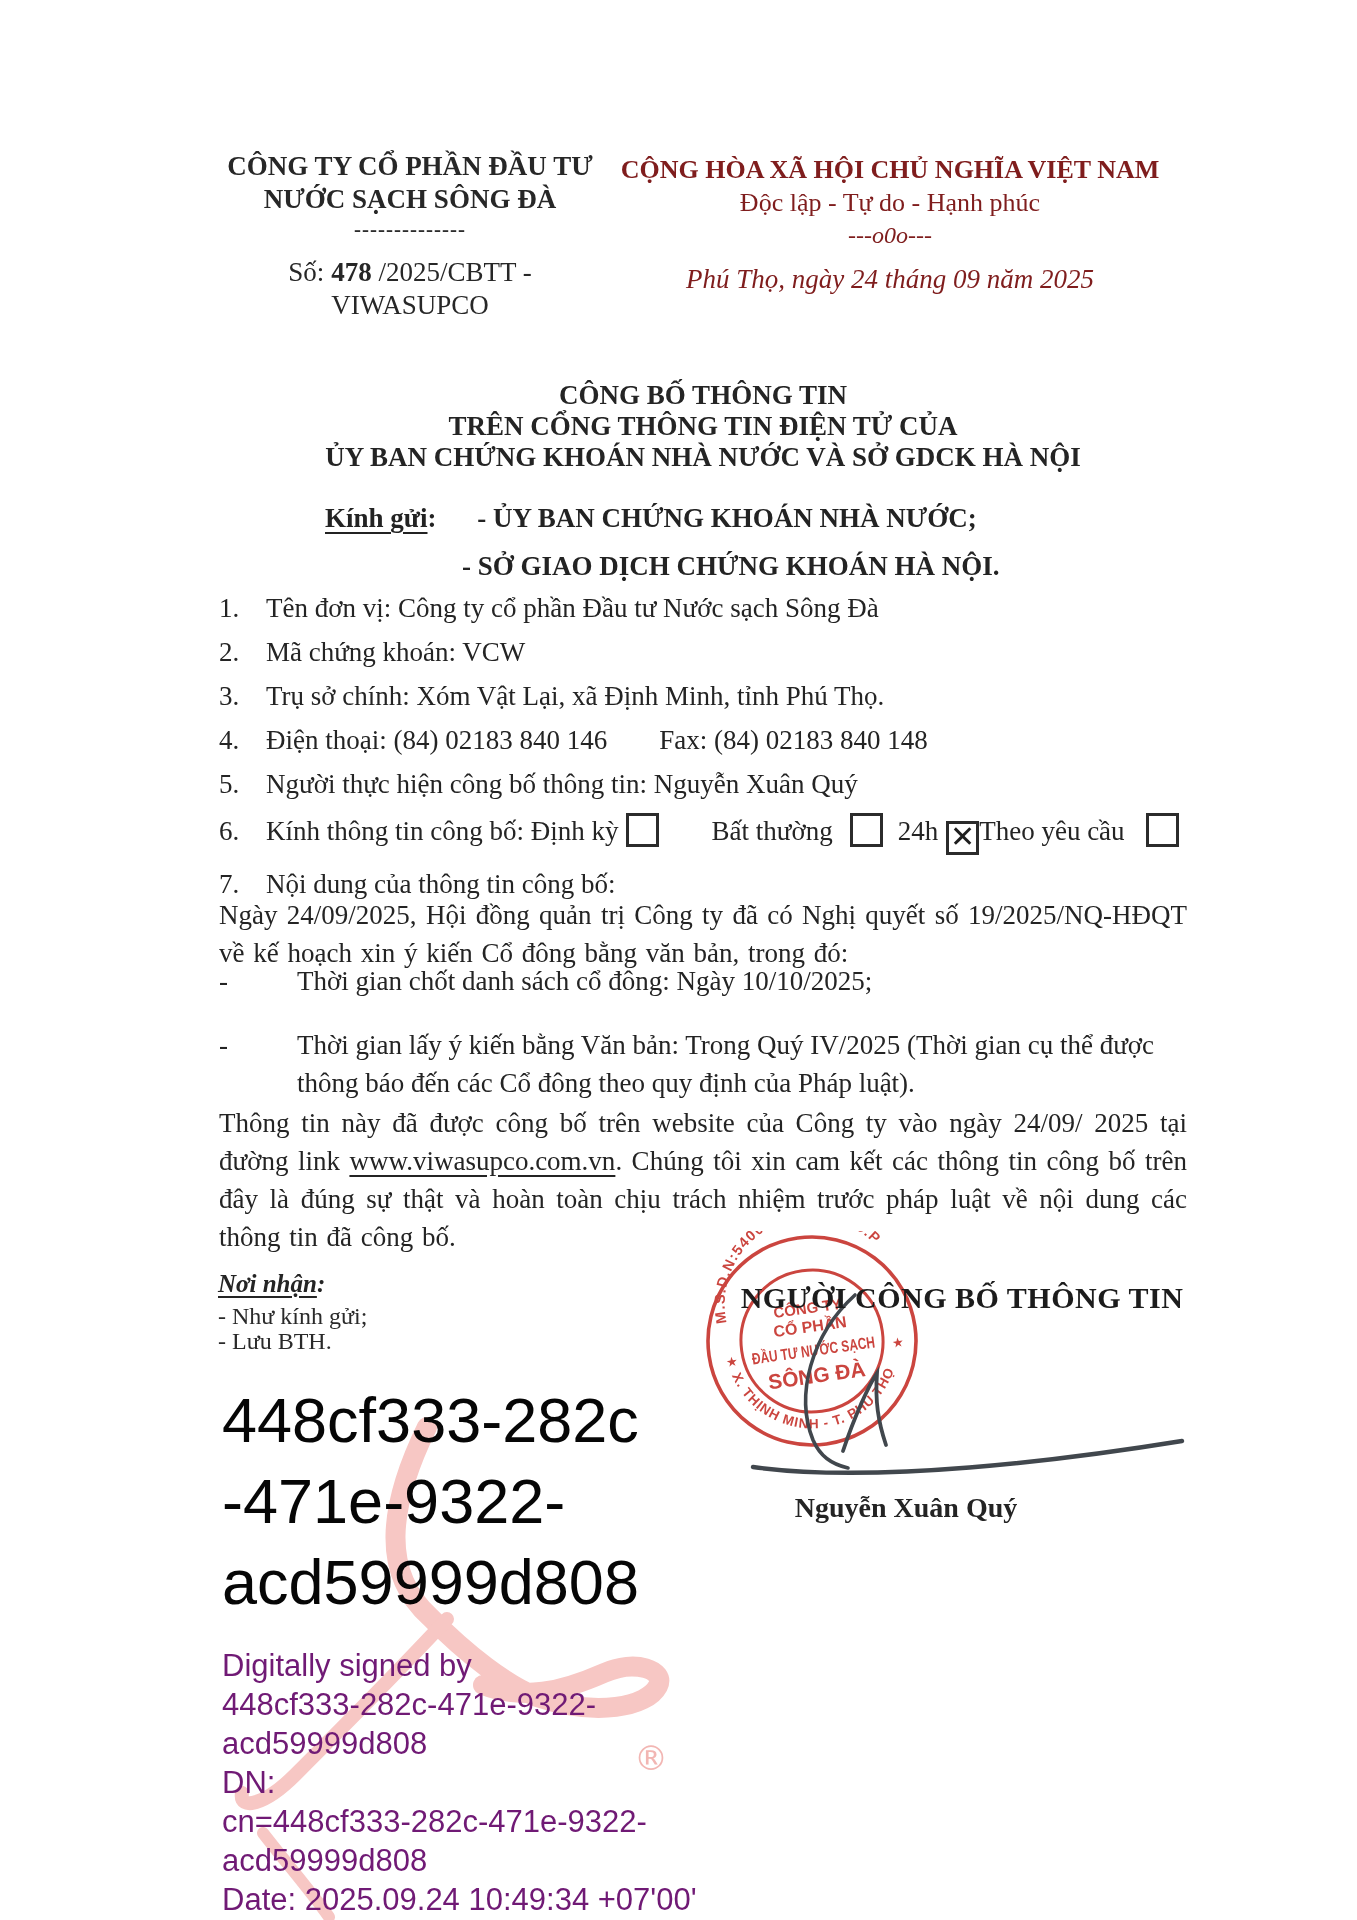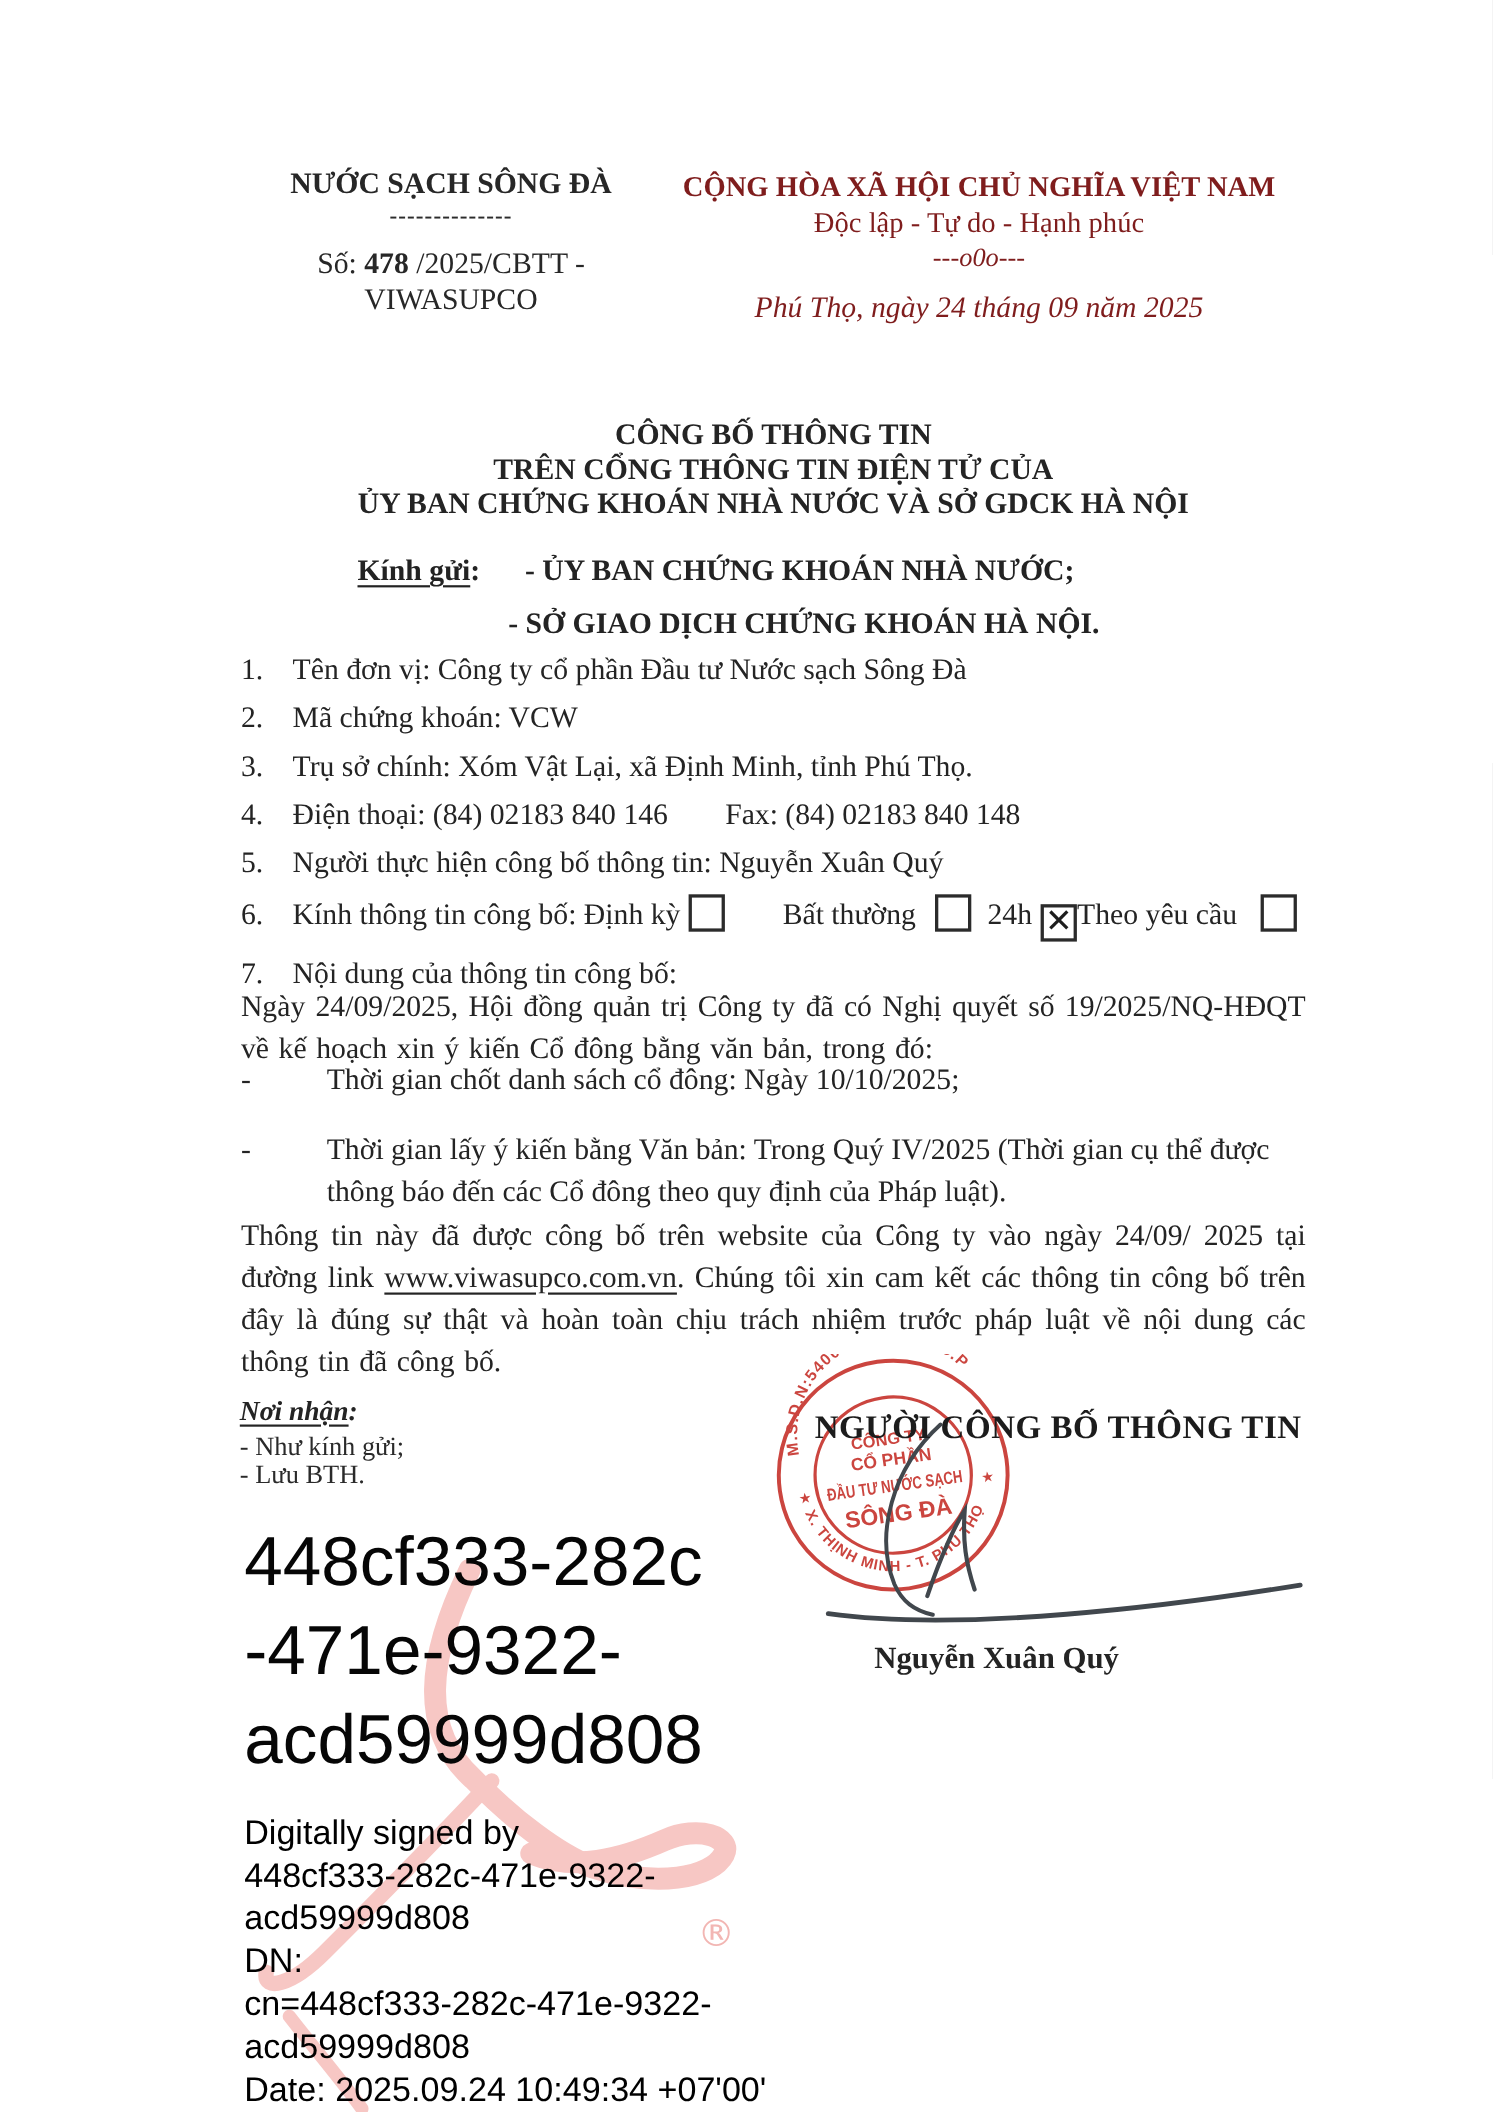--- a/index.html
+++ b/index.html
@@ -52,28 +52,29 @@
   .signer-heading{left:712px;top:1281px;width:500px;font-size:30px;font-weight:bold;color:#1c1c1c;letter-spacing:.5px;z-index:6;}
   .signer-name{left:716px;top:1492px;width:380px;font-size:28px;font-weight:bold;color:#242424;z-index:6;}
   .stamp-svg{left:702px;top:1231px;z-index:4;}
   .sig-svg{left:735px;top:1255px;z-index:5;}
   
   .ribbon-svg{left:225px;top:1355px;z-index:1;}
   .regmark{left:634px;top:1738px;font-family:"DejaVu Sans",sans-serif;font-size:34px;color:#f2b6b3;z-index:1;}
   .dsig-big{left:222px;top:1380px;width:560px;font-family:"Liberation Sans",sans-serif;
             font-size:63px;line-height:81px;color:#060606;z-index:3;}
   .dsig-details{left:222px;top:1646px;width:560px;font-family:"Liberation Sans",sans-serif;
-            font-size:31px;line-height:39px;color:#000000;z-index:3;}
+            font-size:31px;line-height:39px;color:#701a75;z-index:3;}
 </style>
 </head>
 <body>
 
 <div class="page">
 
   <div class="abs ctr hdr-left">
+    <div class="b">CÔNG TY CỔ PHẦN ĐẦU TƯ</div>
     <div class="b">NƯỚC SẠCH SÔNG ĐÀ</div>
     <div class="dashes b">--------------</div>
     <div class="docno"><span>Số: </span><span class="b">478</span><span> /2025/CBTT -</span></div>
     <div>VIWASUPCO</div>
   </div>
 
   <div class="abs ctr hdr-right">
     <div class="b">CỘNG HÒA XÃ HỘI CHỦ NGHĨA VIỆT NAM</div>
     <div>Độc lập - Tự do - Hạnh phúc</div>
     <div class="sep">---o0o---</div>

